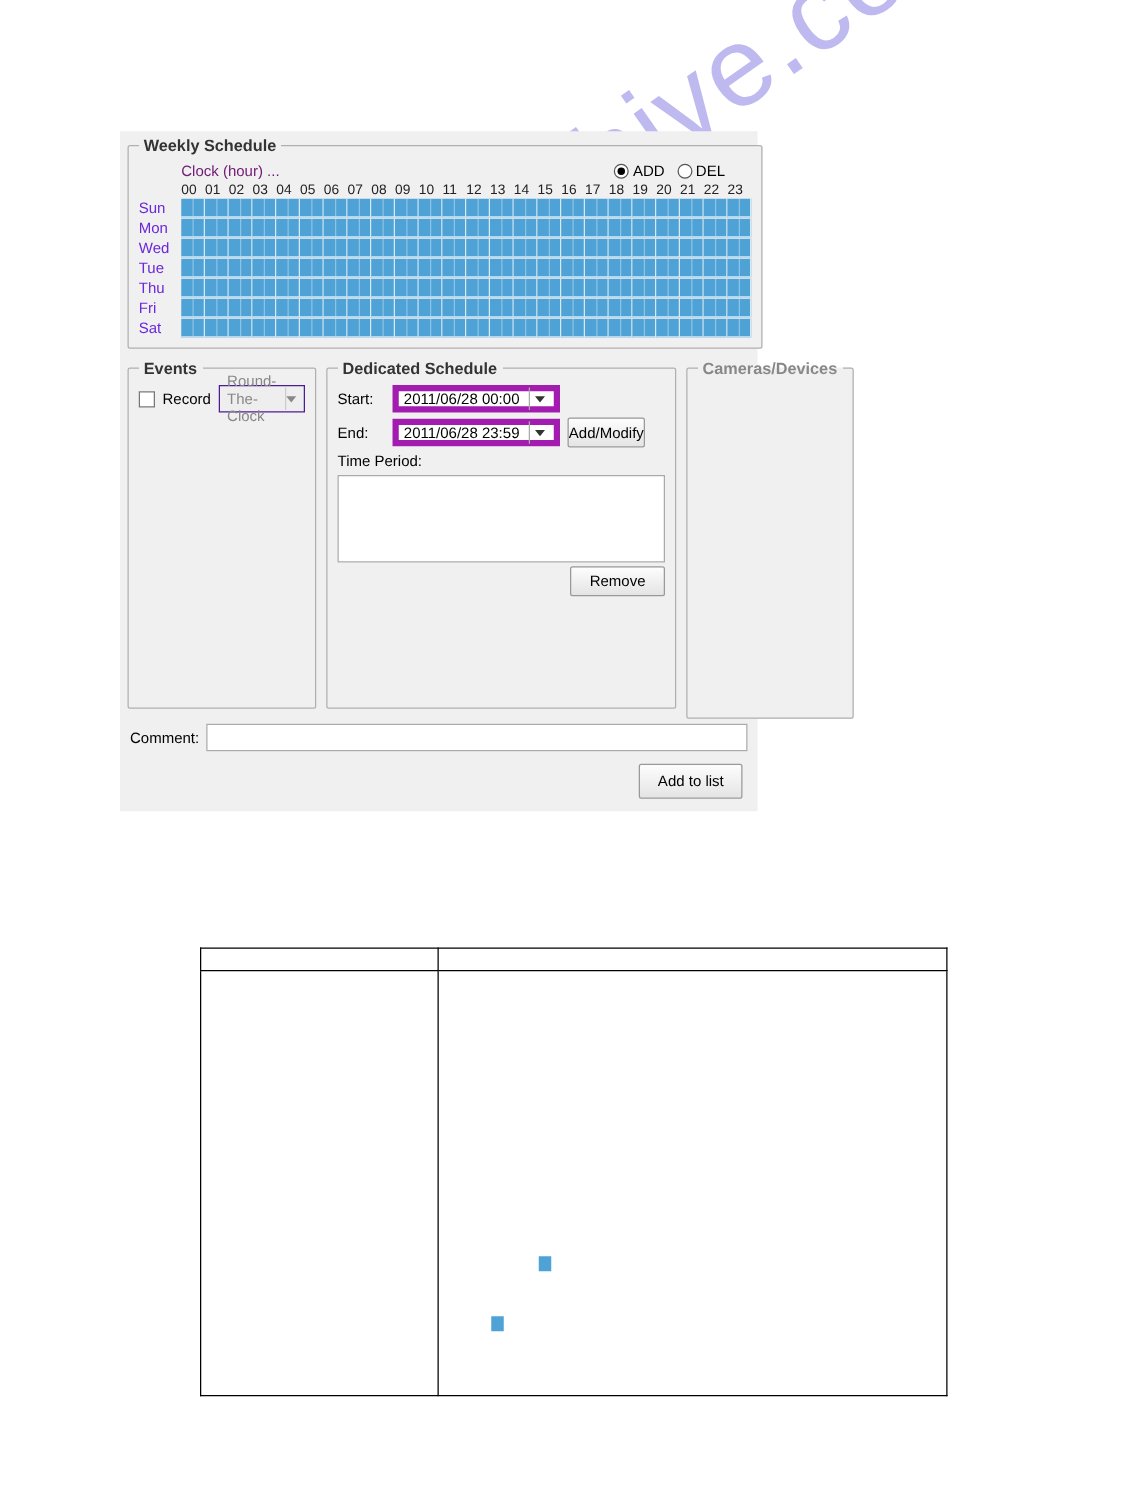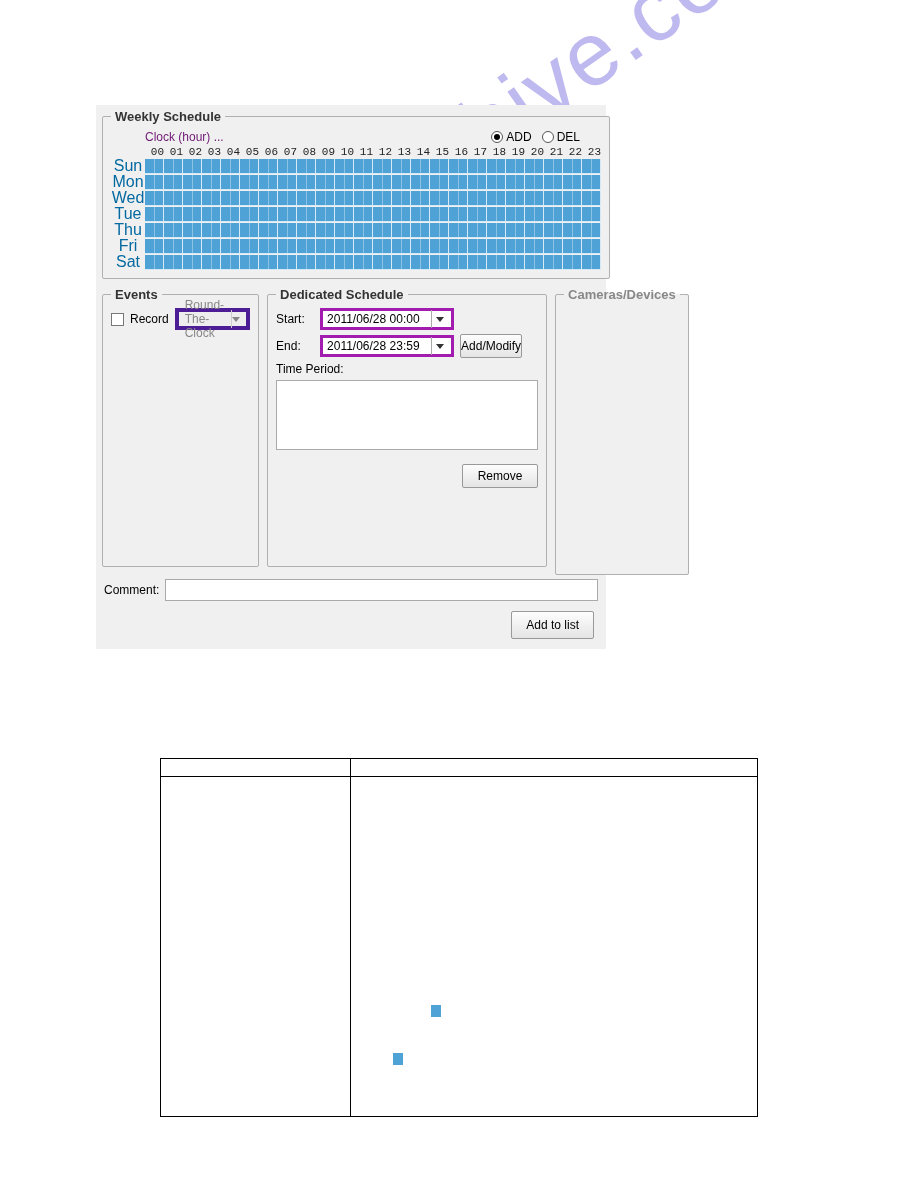--- a/index.html
+++ b/index.html
@@ -61,35 +61,34 @@
   .radio-dot.sel::after {
     content: ""; width: 6px; height: 6px; background: #000; border-radius: 50%;
   }
   .hours-row {
     display: flex;
     margin-left: 34px;
     gap: 0;
   }
   .hours-row span {
     width: 19px;
-    text-align: right;
+    text-align: left;
     font-size: 11px;
     color: #222;
-    font-family: Liberation Mono, monospace;
   }
   .grid-row {
     display: flex;
     align-items: center;
     height: 16px;
   }
   .day-label {
     width: 34px;
-    text-align: center;
-    font-size: 16px;
-    color: #0369a1;
+    text-align: left;
+    font-size: 12px;
+    color: #6d28d9;
   }
   .cells {
     display: flex;
     height: 15px;
   }
   .cell {
     width: 19px;
     height: 15px;
     background: #4fa2d6;
     border-right: 1px solid #d7e9f4;
@@ -113,21 +112,21 @@
   .left-col { flex: 0 0 300px; display: flex; flex-direction: row; gap: 8px; }
   .right-col { flex: 1; }
   .events-body { display: flex; align-items: center; gap: 6px; }
   .chk {
     width: 13px; height: 13px; border: 1px solid #777; background: #fff;
     display: inline-block;
   }
   .sel-box {
     flex: 1;
     height: 22px;
-    border: 4px solid #4c1d95;
+    border: 1px solid #4c1d95;
     background: #eee;
     color: #888;
     display: flex;
     align-items: center;
     padding: 0 6px;
     position: relative;
   }
   .sel-box .arrow {
     margin-left: auto;
     width: 16px; height: 18px;
@@ -139,39 +138,39 @@
     content: ""; width: 0; height: 0;
     border-left: 4px solid transparent;
     border-right: 4px solid transparent;
     border-top: 5px solid currentColor;
   }
   .ded-row {
     display: flex; align-items: center; gap: 6px; margin-bottom: 4px;
   }
   .ded-label { width: 38px; }
   .date-box {
-    width: 134px; height: 22px; border: 3px solid #a21caf; background: #fff;
+    width: 134px; height: 22px; border: 5px solid #a21caf; background: #fff;
     display: flex; align-items: center; padding: 0 4px; color: #000;
   }
   .date-box .arrow { margin-left: auto; width: 16px; height: 18px; border-left: 1px solid #aaa; display:flex;align-items:center;justify-content:center; color:#333;}
   .btn {
     border: 1px solid #999;
     background: linear-gradient(#fdfdfd,#e4e4e4);
     padding: 4px 0;
     font-size: 12px;
     color: #000;
     cursor: default;
     border-radius: 2px;
     text-align: center;
   }
   .time-period-box {
     width: 262px; height: 70px;
     border: 1px solid #aaa; background: #fff; margin-top: 4px;
   }
-  .remove-row { display:flex; justify-content:flex-end; margin-top:14px;align-items:center; }
+  .remove-row { display:flex; justify-content:flex-end; margin-top:3px;align-items:center; }
   .cameras-box fieldset { height: 100%; }
   .cameras-inner { height: 250px; }
   .comment-row {
     display: flex; align-items: center; gap: 6px; margin-top: 4px;
     padding: 0 2px;
   }
   .comment-input {
     flex: 1; height: 22px; border: 1px solid #aaa; background: #fff;
   }
   .addlist-row { display:flex; justify-content:flex-end; margin-top:10px; padding-right:6px;}

